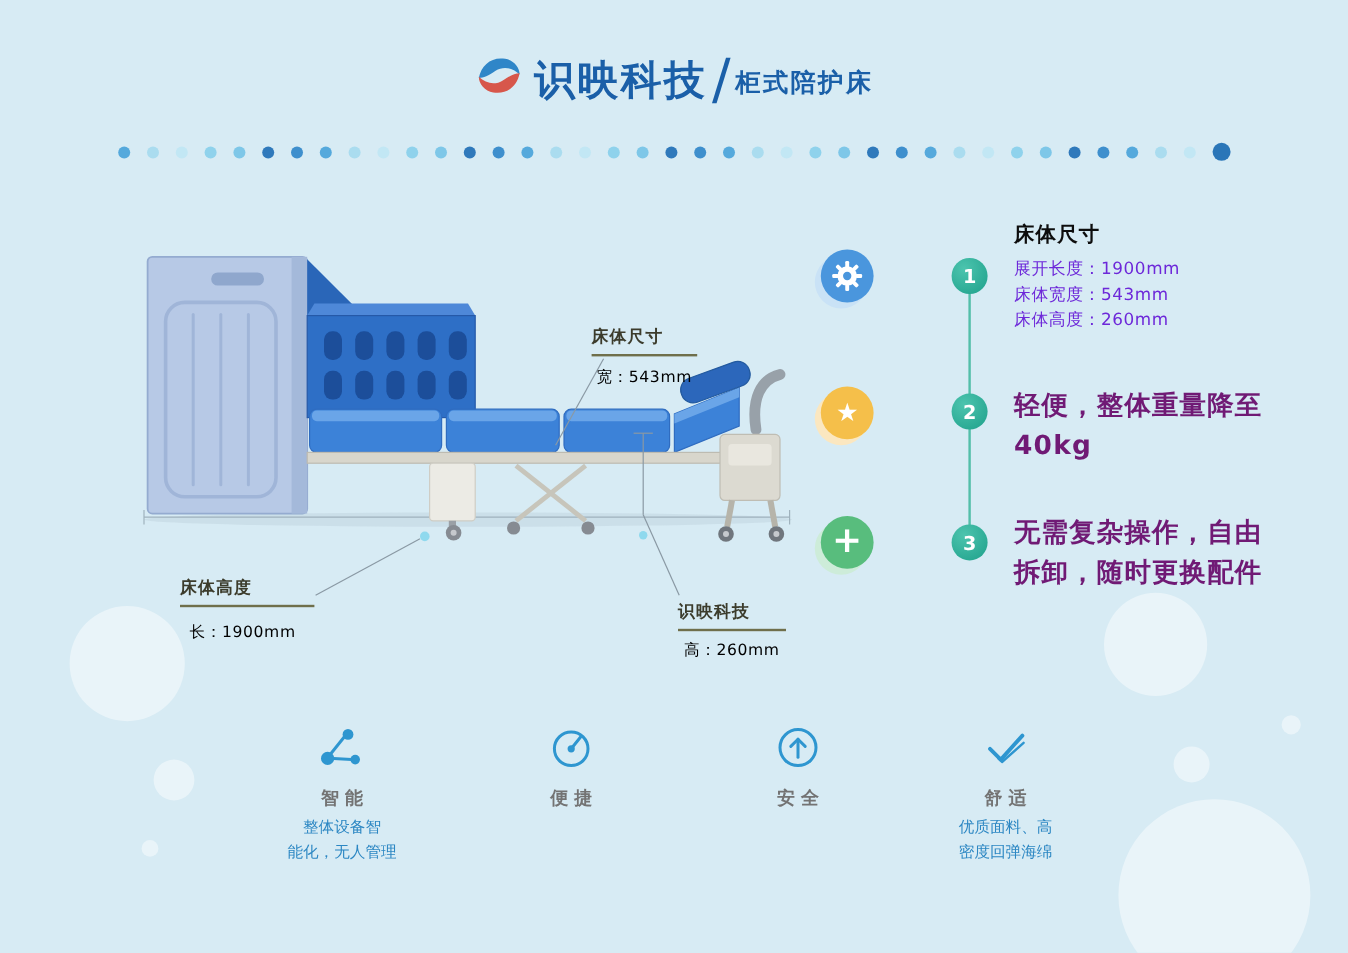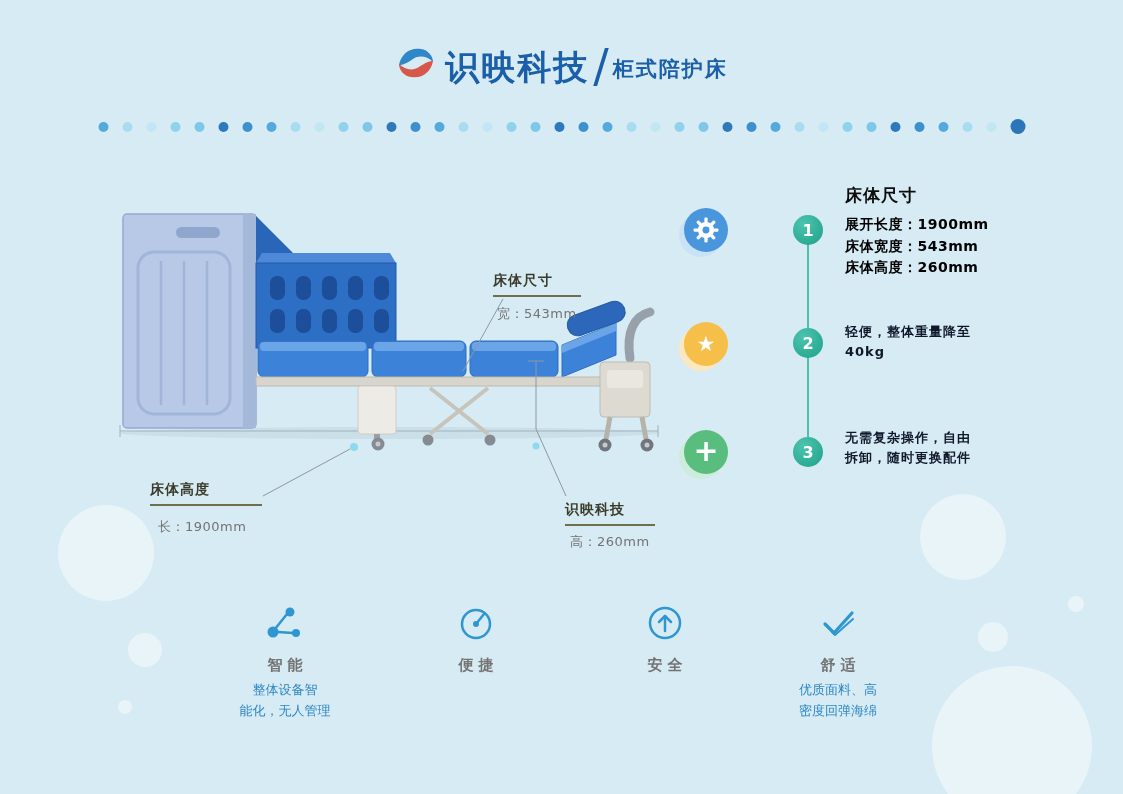--- a/index.html
+++ b/index.html
@@ -23,39 +23,39 @@
   .dots { position:absolute; top:119px; left:50%; transform:translateX(-50%); display:flex; gap:14px; align-items:center; z-index:3; }
   .dot { width:10px; height:10px; border-radius:50%; flex:0 0 auto; }
   .dot-large { width:15px; height:15px; }
 
   
   .scene { position:absolute; top:0; left:0; z-index:2; pointer-events:none; }
 
   
   .dim-label { position:absolute; z-index:3; font-size:14px; font-weight:bold; color:#3c3c2c;
                border-bottom:2px solid #6f6f4b; padding-bottom:5px; letter-spacing:1px; }
-  .dim-value { position:absolute; z-index:3; font-size:13px; color:#737373; letter-spacing:0.5px; }
+  .dim-value { position:absolute; z-index:3; font-size:13px; color:#000000; letter-spacing:0.5px; }
 
   
   .spec-icon { position:absolute; width:44px; height:44px; border-radius:50%; z-index:2;
                display:flex; align-items:center; justify-content:center; }
   .spec-icon.blue   { background:#4a96dd; box-shadow:-5px 5px 0 0 #c9e2f6; }
   .spec-icon.yellow { background:#f5bf4a; box-shadow:-5px 5px 0 0 #fbe7c0; }
   .spec-icon.green  { background:#58bd7d; box-shadow:-5px 5px 0 0 #cdecd9; }
   .spec-icon .star  { color:#fff; font-size:21px; line-height:1; }
   .spec-icon .plus  { color:#fff; font-size:30px; font-weight:bold; line-height:1; margin-top:-3px; }
   .badge { position:absolute; width:30px; height:30px; border-radius:50%; z-index:2;
            background:radial-gradient(circle at 35% 30%, #4cc4ae, #1ea08a);
            color:#fff; font-weight:bold; font-size:16px;
            display:flex; align-items:center; justify-content:center; }
   .connector { position:absolute; left:807px; top:230px; width:2px; height:222px; background:#53bfa9; z-index:1; }
   .spec-text { position:absolute; z-index:3; }
   .spec-title { font-size:17px; font-weight:bold; color:#0d0d0d; letter-spacing:1px; margin-bottom:7px; }
-  .spec-line  { font-size:14px; color:#000000; line-height:1.55; letter-spacing:0.5px;font-weight:bold; }
-  .spec-strong{ font-size:13px; font-weight:bold; color:#0f172a; line-height:1.5; letter-spacing:1px; }
+  .spec-line  { font-size:14px; color:#6d28d9; line-height:1.55; letter-spacing:0.5px; }
+  .spec-strong{ font-size:22px; font-weight:bold; color:#701a75; line-height:1.5; letter-spacing:1px; }
 
   
   .feature { position:absolute; top:598px; width:160px; text-align:center; z-index:3; }
   .feature-icon { height:50px; display:flex; align-items:center; justify-content:center; }
   .feature-title { font-size:15px; font-weight:bold; color:#737373; letter-spacing:5px; text-indent:5px; margin-top:8px; }
   .feature-line { font-size:13px; color:#2c87c3; line-height:1.6; }
   .feature-lines { margin-top:5px; }
 </style>
 </head>
 <body>

